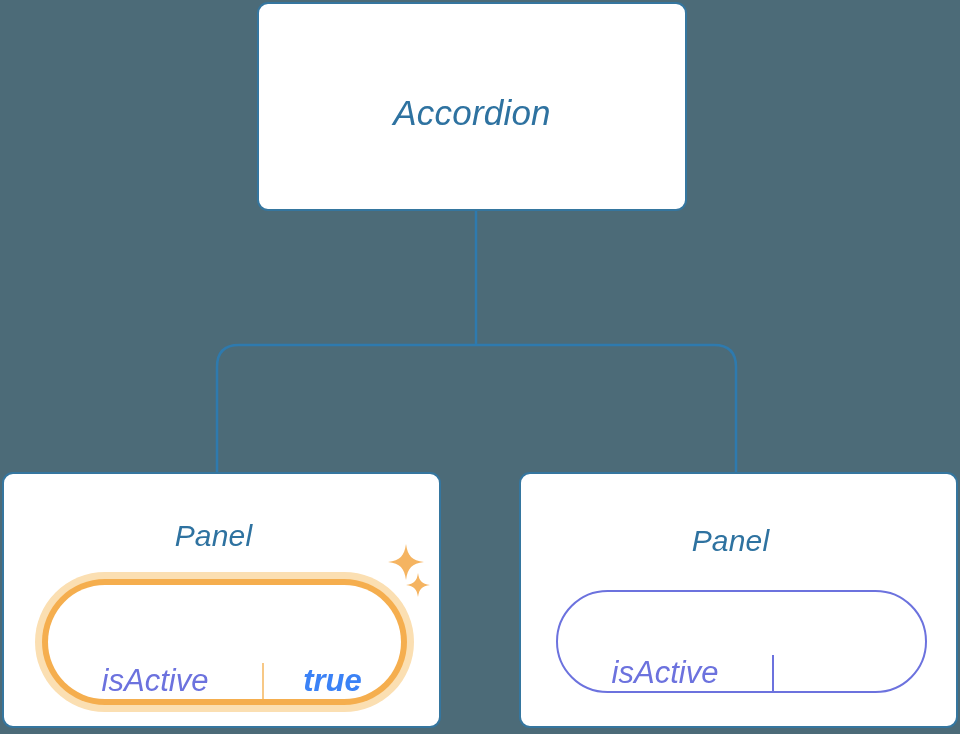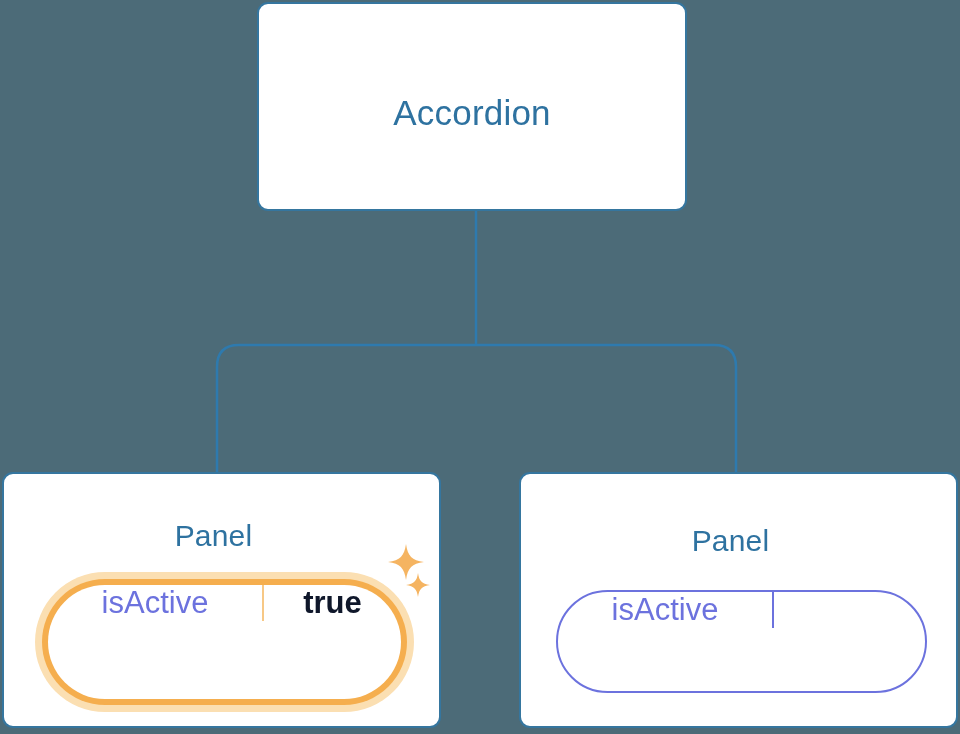--- a/index.html
+++ b/index.html
@@ -10,20 +10,21 @@
     width: 960px;
     height: 734px;
     background: #4C6B78;
     font-family: "Liberation Sans", sans-serif;
     overflow: hidden;
   }
   #stage {
     position: relative;
     width: 960px;
     height: 734px;
+    font-style: italic;
   }
 
   
   .node {
     position: absolute;
     background: #FFFFFF;
     border: 2px solid #35769F;
     border-radius: 11px;
     box-sizing: border-box;
   }
@@ -81,21 +82,21 @@
     top: 0;
     width: 960px;
     height: 734px;
     pointer-events: none;
   }
 
   
   .pill {
     position: absolute;
     display: flex;
-    align-items: flex-start;
+    align-items: flex-end;
     background: #FFFFFF;
     box-sizing: border-box;
   }
   .pill-key, .pill-val {
     display: flex;
     align-items: center;
     justify-content: center;
     white-space: nowrap;
   }
 
@@ -154,21 +155,21 @@
   }
   #pill-left .pill-key {
     width: 214px;
     color: #6C72DE;
     font-size: 31px;
     font-weight: 400;
     border-right: 2px solid #F7C886;
   }
   #pill-left .pill-val {
     flex: 1;
-    color: #0f172a;
+    color: #3b82f6;
     font-size: 31px;
     font-weight: 700;
   }
 
   
   .sparkle {
     position: absolute;
     pointer-events: none;
   }
   #sparkle-big {

